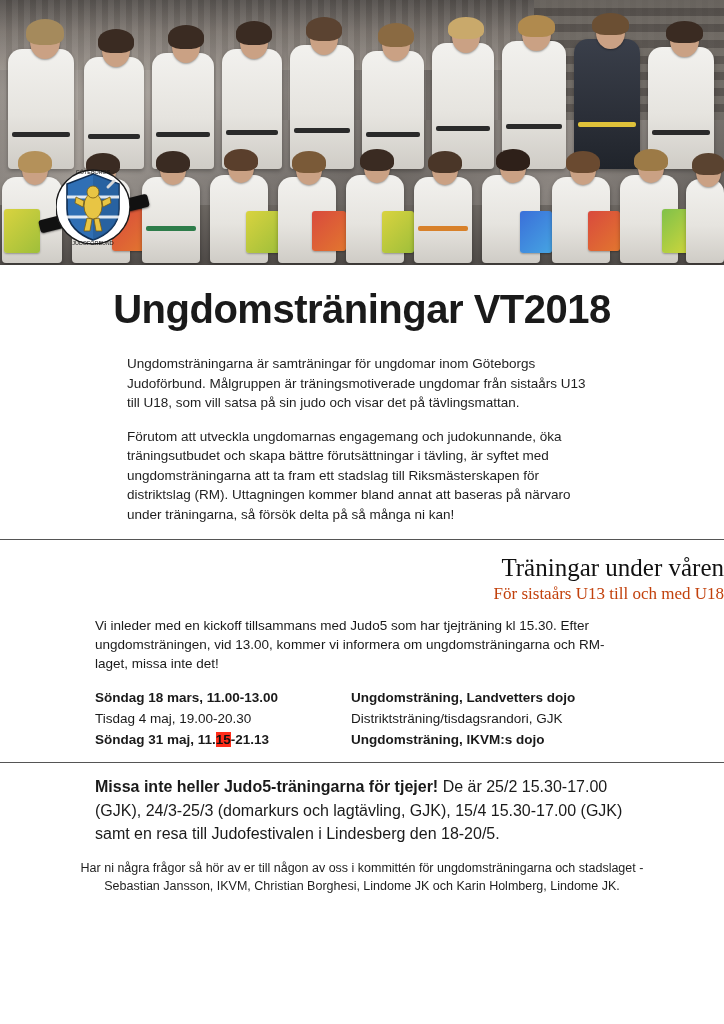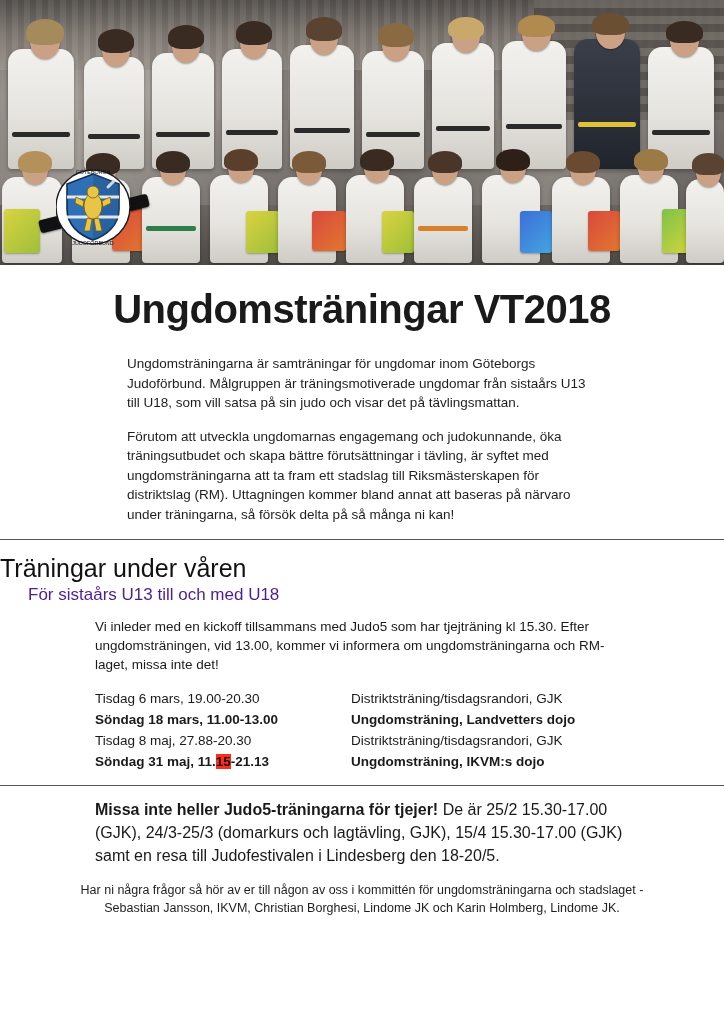--- a/index.html
+++ b/index.html
@@ -155,34 +155,35 @@
   .intro p { margin: 0 0 14px 0; }
 
   hr.sep {
     border: none;
     border-top: 1px solid #555;
     margin: 12px 0 0 0;
   }
 
   
   .spring-head {
-    text-align: left;
+    text-align: right;
     margin-top: 14px;
+    font-family: Liberation Serif, serif;
   }
   .spring-title {
     font-size: 25px;
     font-weight: 400;
     margin: 0;
     color: #111;
   }
   .spring-sub {
     font-size: 17px;
     font-weight: 400;
     margin: 2px 0 0 0;
-    color: #4c1d95;
+    color: #c2410c;
     padding-left: 28px;
   }
 
   .body-block {
     width: 534px;
     margin: 0 auto;
     padding-top: 12px;
     font-size: 13.5px;
     line-height: 1.42;
   }
@@ -381,30 +382,26 @@
 <div class="spring-head">
   <h2 class="spring-title">Träningar under våren</h2>
   <div class="spring-sub">För sistaårs U13 till och med U18</div>
 </div>
 
 <div class="body-block">
   <div class="kickoff-text">Vi inleder med en kickoff tillsammans med Judo5 som har tjejträning kl 15.30. Efter ungdomsträningen, vid 13.00, kommer vi informera om ungdomsträningarna och RM-laget, missa inte det!</div>
 
   <table class="schedule">
     <tbody>
-      <tr>
-        <td class="when">Tisdag 6 mars, 19.00-20.30</td>
-        <td class="what">Distriktsträning/tisdagsrandori, GJK</td>
-      </tr>
       <tr class="bold">
         <td class="when">Söndag 18 mars, 11.00-13.00</td>
         <td class="what">Ungdomsträning, Landvetters dojo</td>
       </tr>
       <tr>
-        <td class="when">Tisdag 8 maj, 27.88-20.30</td>
+        <td class="when">Tisdag 4 maj, 19.00-20.30</td>
         <td class="what">Distriktsträning/tisdagsrandori, GJK</td>
       </tr>
       <tr class="bold">
         <td class="when"><span>Söndag 31 maj, 11.</span><span class="hl">15</span><span>-21.13</span></td>
         <td class="what">Ungdomsträning, IKVM:s dojo</td>
       </tr>
     </tbody>
   </table>
 </div>
 

